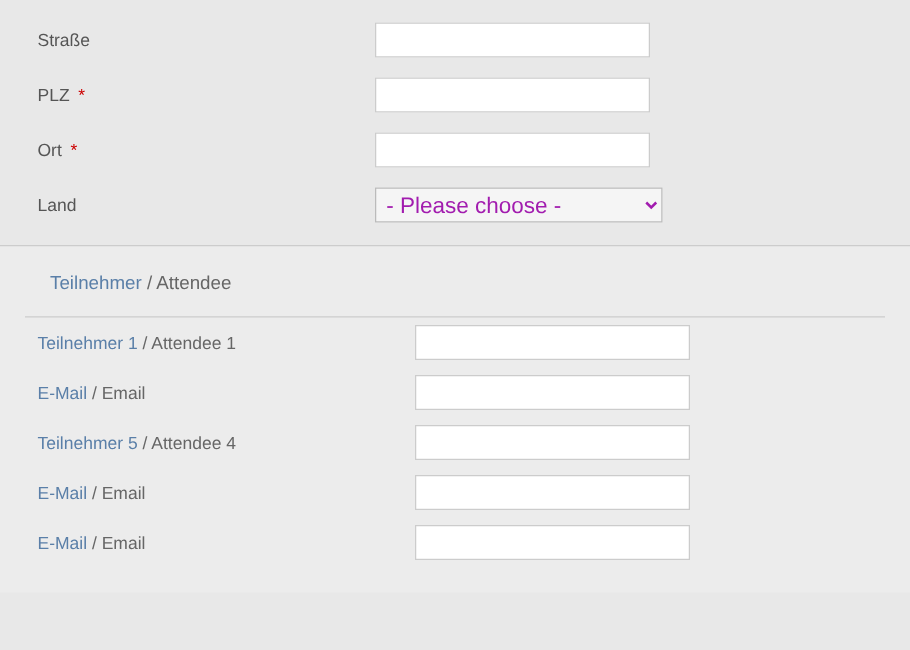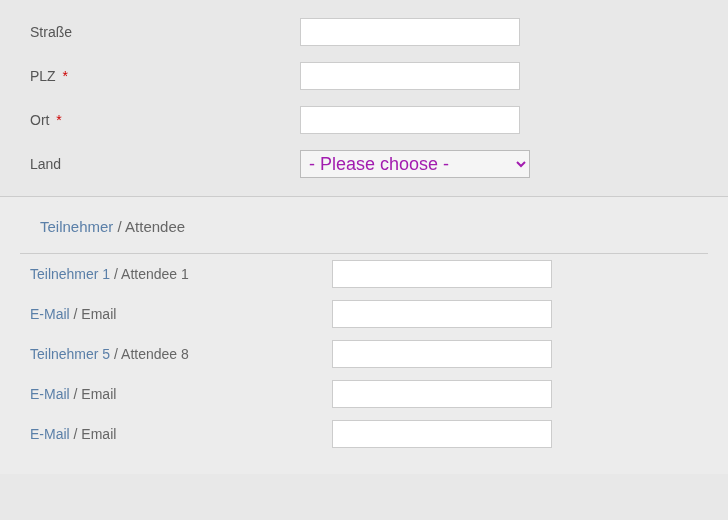--- a/index.html
+++ b/index.html
@@ -171,21 +171,21 @@
         <span class="section-header-sep"> / </span>
         <span class="section-header-en">Email</span>
       </div>
       <input type="text" class="form-input" style="">
     </div>
 
     <div class="form-row">
       <div class="form-label">
         <span class="section-header-de">Teilnehmer 5</span>
         <span class="section-header-sep"> / </span>
-        <span class="section-header-en">Attendee 8</span>
+        <span class="section-header-en">Attendee 4</span>
       </div>
       <input type="text" class="form-input" style="">
     </div>
     <div class="form-row">
       <div class="form-label">
         <span class="section-header-de">E-Mail</span>
         <span class="section-header-sep"> / </span>
         <span class="section-header-en">Email</span>
       </div>
       <input type="text" class="form-input" style="">

